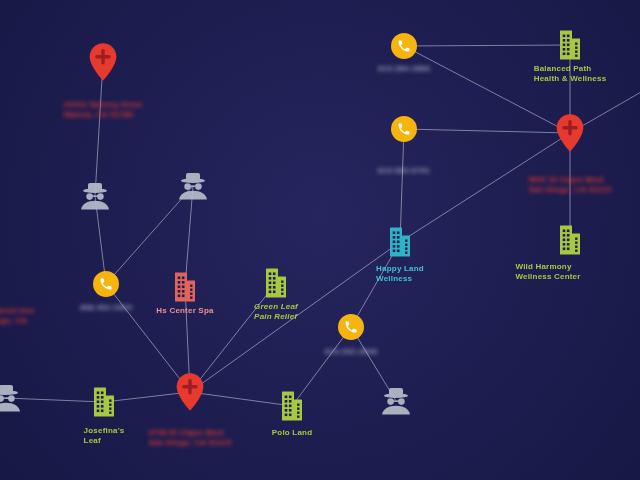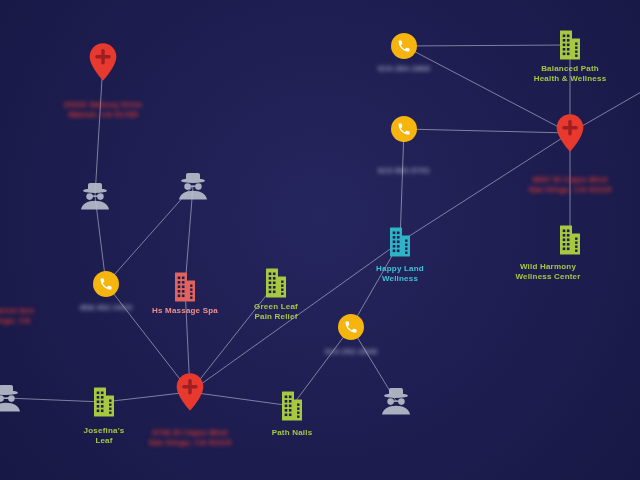--- a/index.html
+++ b/index.html
@@ -6,21 +6,21 @@
   .stage{
     position:relative;width:640px;height:480px;overflow:hidden;
     background:radial-gradient(circle at 50% 45%, #26265f 0%, #1d1d50 55%, #181846 100%);
     font-family:"Liberation Sans", sans-serif;
   }
   #edges{position:absolute;left:0;top:0;}
   .node{position:absolute;transform:translate(-50%,-50%);line-height:0;cursor:pointer;}
   .node svg{display:block;}
   .node-label{
     position:absolute;transform:translateX(-50%);
-    font-size:8px;line-height:10px;text-align:center;white-space:pre-line;
+    font-size:8px;line-height:10px;white-space:pre-line;
     letter-spacing:.2px;width:max-content;max-width:110px;pointer-events:none;
   }
   .ls-green,.ls-teal,.ls-pink{font-weight:600;}
   .ls-address{filter:blur(2.2px);font-weight:600;}
   .ls-phone{filter:blur(2.0px);}
 </style>
 </head>
 <body>
 
 <div class="stage">
@@ -100,42 +100,42 @@
           <rect x="10.4" y="9" width="2.6" height="2.6" fill="#1d1d50"></rect>
           <rect x="10.4" y="13.5" width="2.6" height="2.6" fill="#1d1d50"></rect>
           <rect x="10.4" y="18" width="2.6" height="2.6" fill="#1d1d50"></rect>
           <rect x="10.4" y="22.5" width="2.6" height="2.6" fill="#1d1d50"></rect>
           <rect x="18.6" y="12.5" width="2.4" height="2.4" fill="#1d1d50"></rect>
           <rect x="18.6" y="16.5" width="2.4" height="2.4" fill="#1d1d50"></rect>
           <rect x="18.6" y="20.5" width="2.4" height="2.4" fill="#1d1d50"></rect>
           <rect x="18.6" y="24.5" width="2.4" height="2.4" fill="#1d1d50"></rect>
   </svg>
       </div>
-      <div class="node-label ls-pink" style="left: 185px; top: 306px; color: rgb(239, 143, 143);">Hs Massage Spa</div>
+      <div class="node-label ls-pink" style="left: 185px; top: 306px; color: rgb(239, 143, 143);">Hs Center Spa</div>
       <div class="node" style="left: 276px; top: 283px;">
         <svg width="27" height="30" viewBox="0 0 27 30">
     <rect x="3.5" y="0.5" width="12" height="29" rx="0.5" fill="#a6c93f"></rect>
     <rect x="15.5" y="8.5" width="8" height="21" rx="0.5" fill="#a6c93f"></rect>
           <rect x="6.2" y="4.5" width="2.6" height="2.6" fill="#1d1d50"></rect>
           <rect x="6.2" y="9" width="2.6" height="2.6" fill="#1d1d50"></rect>
           <rect x="6.2" y="13.5" width="2.6" height="2.6" fill="#1d1d50"></rect>
           <rect x="6.2" y="18" width="2.6" height="2.6" fill="#1d1d50"></rect>
           <rect x="6.2" y="22.5" width="2.6" height="2.6" fill="#1d1d50"></rect>
           <rect x="10.4" y="4.5" width="2.6" height="2.6" fill="#1d1d50"></rect>
           <rect x="10.4" y="9" width="2.6" height="2.6" fill="#1d1d50"></rect>
           <rect x="10.4" y="13.5" width="2.6" height="2.6" fill="#1d1d50"></rect>
           <rect x="10.4" y="18" width="2.6" height="2.6" fill="#1d1d50"></rect>
           <rect x="10.4" y="22.5" width="2.6" height="2.6" fill="#1d1d50"></rect>
           <rect x="18.6" y="12.5" width="2.4" height="2.4" fill="#1d1d50"></rect>
           <rect x="18.6" y="16.5" width="2.4" height="2.4" fill="#1d1d50"></rect>
           <rect x="18.6" y="20.5" width="2.4" height="2.4" fill="#1d1d50"></rect>
           <rect x="18.6" y="24.5" width="2.4" height="2.4" fill="#1d1d50"></rect>
   </svg>
       </div>
-      <div class="node-label ls-green" style="left: 276px; top: 302px; color: rgb(166, 201, 63);">Green Leaf
+      <div class="node-label ls-green" style="left: 276px; top: 302px; color: rgb(166, 201, 63); font-style: italic;">Green Leaf
 Pain Relief</div>
       <div class="node" style="left: 351px; top: 327px;">
         <svg width="27" height="27" viewBox="0 0 27 27">
     <circle cx="13.5" cy="13.5" r="13" fill="#f6b40e"></circle>
     <g transform="translate(6.2,6.2) scale(0.61)">
       <path d="M6.62 10.79c1.44 2.83 3.76 5.14 6.59 6.59l2.2-2.2c.27-.27.67-.36 1.02-.24 1.12.37 2.33.57 3.57.57.55 0 1 .45 1 1V20c0 .55-.45 1-1 1-9.39 0-17-7.61-17-17 0-.55.45-1 1-1h3.5c.55 0 1 .45 1 1 0 1.25.2 2.45.57 3.57.11.35.03.74-.25 1.02l-2.2 2.2z" fill="#ffffff"></path>
     </g>
   </svg>
       </div>
       <div class="node-label ls-phone" style="left: 351px; top: 347px; color: rgb(201, 203, 221);">619-292-3548</div>
@@ -183,21 +183,21 @@
           <rect x="10.4" y="9" width="2.6" height="2.6" fill="#1d1d50"></rect>
           <rect x="10.4" y="13.5" width="2.6" height="2.6" fill="#1d1d50"></rect>
           <rect x="10.4" y="18" width="2.6" height="2.6" fill="#1d1d50"></rect>
           <rect x="10.4" y="22.5" width="2.6" height="2.6" fill="#1d1d50"></rect>
           <rect x="18.6" y="12.5" width="2.4" height="2.4" fill="#1d1d50"></rect>
           <rect x="18.6" y="16.5" width="2.4" height="2.4" fill="#1d1d50"></rect>
           <rect x="18.6" y="20.5" width="2.4" height="2.4" fill="#1d1d50"></rect>
           <rect x="18.6" y="24.5" width="2.4" height="2.4" fill="#1d1d50"></rect>
   </svg>
       </div>
-      <div class="node-label ls-green" style="left: 292px; top: 428px; color: rgb(166, 201, 63);">Path Nails</div>
+      <div class="node-label ls-green" style="left: 292px; top: 428px; color: rgb(166, 201, 63);">Polo Land</div>
       <div class="node" style="left: 396px; top: 401px;">
         <svg width="36" height="28" viewBox="0 0 36 28" opacity="0.92">
     <rect x="11" y="1" width="14" height="7.5" rx="2" fill="#b7bdc9"></rect>
     <ellipse cx="18" cy="8.7" rx="12" ry="2.3" fill="#b7bdc9"></ellipse>
     <circle cx="12.6" cy="14.6" r="3.3" fill="#b7bdc9"></circle>
     <circle cx="23.4" cy="14.6" r="3.3" fill="#b7bdc9"></circle>
     <rect x="14.5" y="13.4" width="7" height="1.5" fill="#b7bdc9"></rect>
     <path d="M4 27.5 c1-6 6.5-8.8 14-8.8 s13 2.8 14 8.8 z" fill="#b7bdc9"></path>
   </svg>
       </div>

